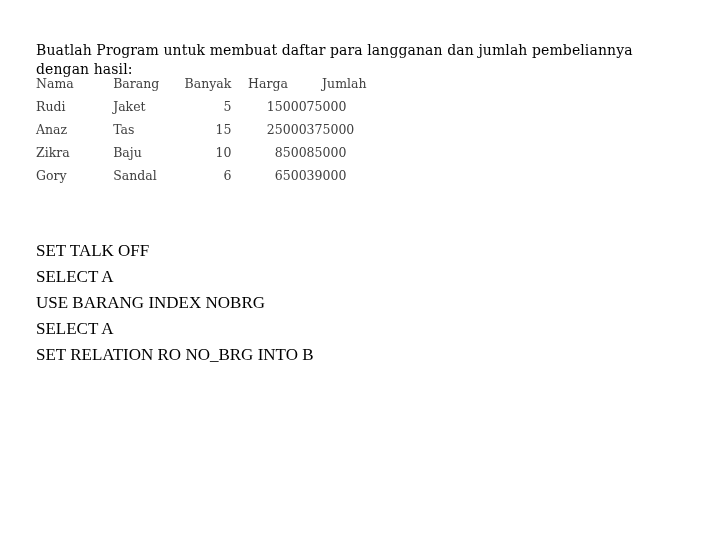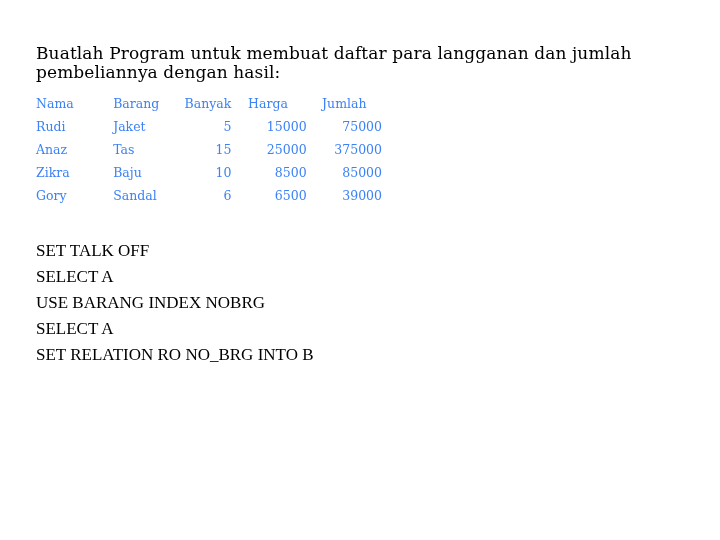--- a/index.html
+++ b/index.html
@@ -24,53 +24,52 @@
     height: 540px;
   }
 
   
   .intro {
     position: absolute;
     left: 36px;
     top: 27px;
     width: 600px;
     font-family: "DejaVu Serif", "Liberation Serif", serif;
-    font-size: 17px;
+    font-size: 14px;
     line-height: 19px;
     letter-spacing: 0.1px;
     color: #000;
   }
 
   
   .data-table {
     position: absolute;
     left: 36px;
     top: 72px;
     width: 346px;
     border-collapse: collapse;
     font-family: "DejaVu Serif", "Liberation Serif", serif;
     font-size: 12.5px;
     line-height: 23px;
-    color: #3b82f6;
-    margin-top: 20px;
+    color: #404040;
   }
   .data-table th,
   .data-table td {
     padding: 0;
     margin: 0;
     font-weight: normal;
     height: 23px;
     vertical-align: top;
     white-space: nowrap;
   }
   .col-nama   { width: 78px; text-align: left;  }
   .col-barang { width: 72px; text-align: left;  }
   .col-banyak { width: 46px; text-align: right; }
   .col-harga  { width: 74px; text-align: right; }
-  .col-jumlah { width: 76px; text-align: right; }
+  .col-jumlah { width: 76px; }
 
   .data-table th.col-banyak,
   .data-table th.col-harga,
   .data-table th.col-jumlah {
     text-align: center;
   }
   .data-table th.col-banyak { padding-right: 0px; }
   .data-table th.col-harga  { padding-right: 2px; }
   .data-table th.col-jumlah { padding-right: 0px; }
 

